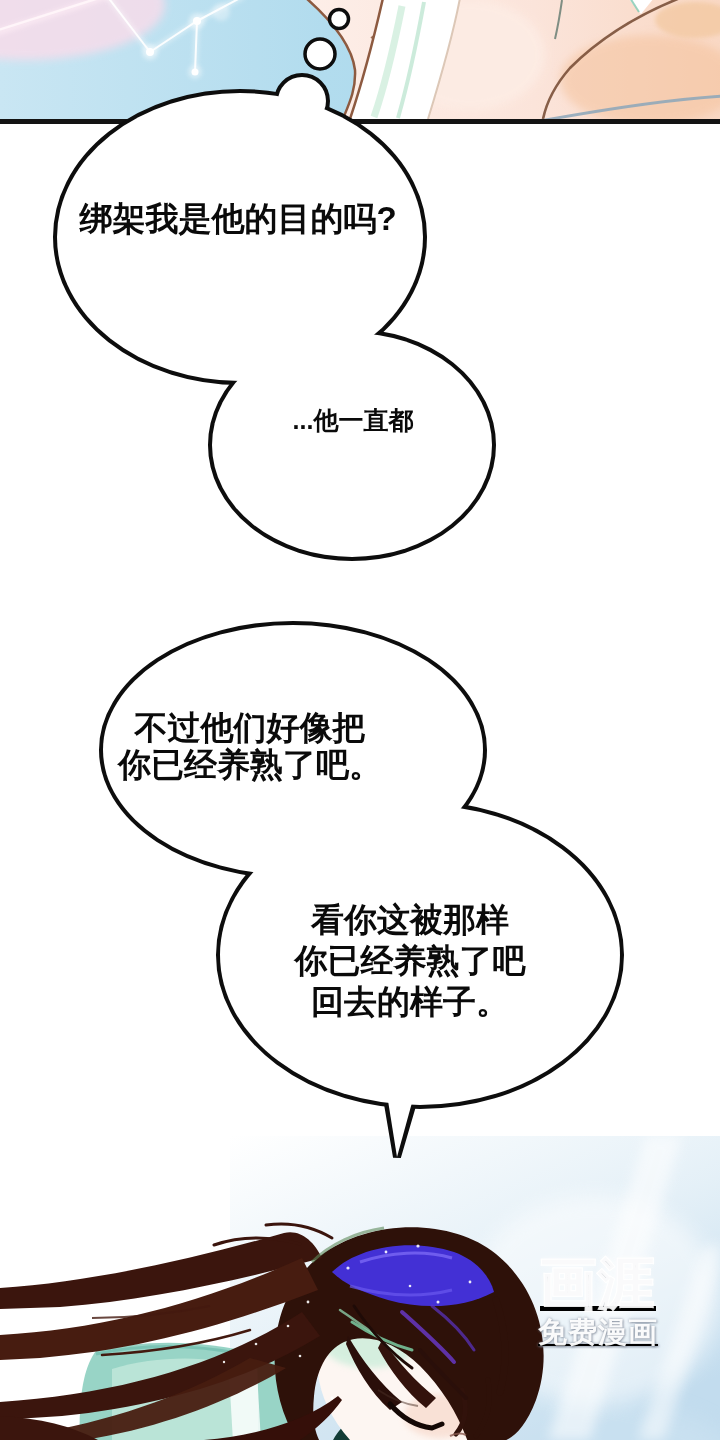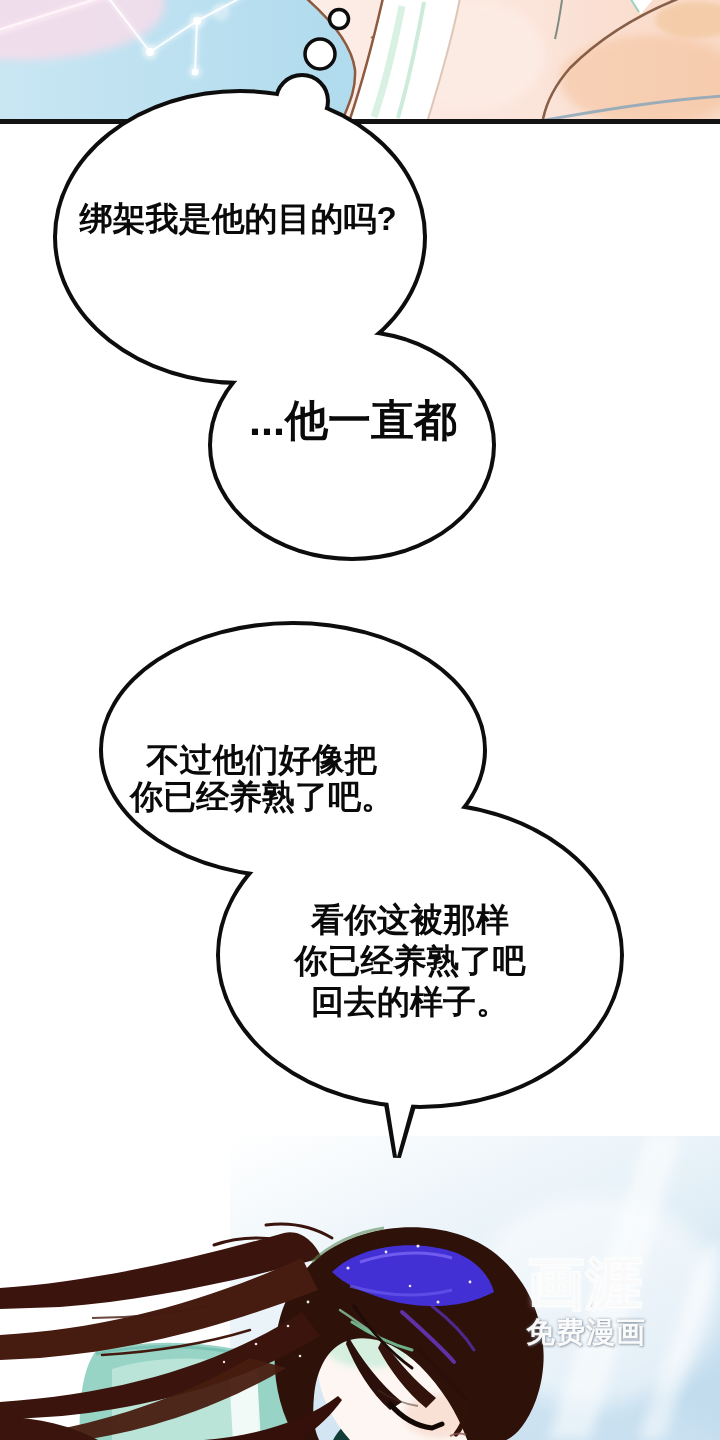--- a/index.html
+++ b/index.html
@@ -12,25 +12,25 @@
     border-bottom:5px solid #131313;z-index:1;
   }
   .top-panel svg{display:block;}
   .bubblesA{position:absolute;left:28px;top:2px;z-index:2;}
   .bubblesB{position:absolute;left:90px;top:612px;z-index:2;}
   .btxt{
     position:absolute;z-index:3;color:#0a0a0a;font-weight:700;text-align:center;
     white-space:nowrap;
   }
   .b1{left:58px;top:198px;width:360px;font-size:33px;line-height:42px;}
-  .b2{left:203px;top:400px;width:300px;font-size:43px;line-height:40px;}
-  .b3{left:112px;top:709px;width:300px;font-size:33px;line-height:37px;margin-top:32px;}
+  .b2{left:203px;top:400px;width:300px;font-size:25px;line-height:40px;}
+  .b3{left:100px;top:709px;width:300px;font-size:33px;line-height:37px;}
   .b4{left:260px;top:899px;width:300px;font-size:33px;line-height:41px;}
   .bottom-art{position:absolute;left:0;top:1136px;z-index:1;}
-  .watermark{position:absolute;left:521px;top:1252px;width:130px;text-align:center;z-index:4;}
+  .watermark{position:absolute;left:533px;top:1252px;width:130px;text-align:center;z-index:4;text-decoration:underline;}
   .wm-logo{
     font-size:56px;line-height:64px;font-weight:700;letter-spacing:2px;
     color:rgba(165,170,178,0.62);
     -webkit-text-stroke:2px rgba(255,255,255,0.9);
     text-shadow:0 0 6px rgba(255,255,255,0.85);
   }
   .wm-tag{
     font-size:29px;line-height:32px;font-weight:700;letter-spacing:1px;
     color:rgba(255,255,255,0.95);
     text-shadow:0 0 3px rgba(120,130,145,0.75),1px 1px 2px rgba(120,130,145,0.55);

